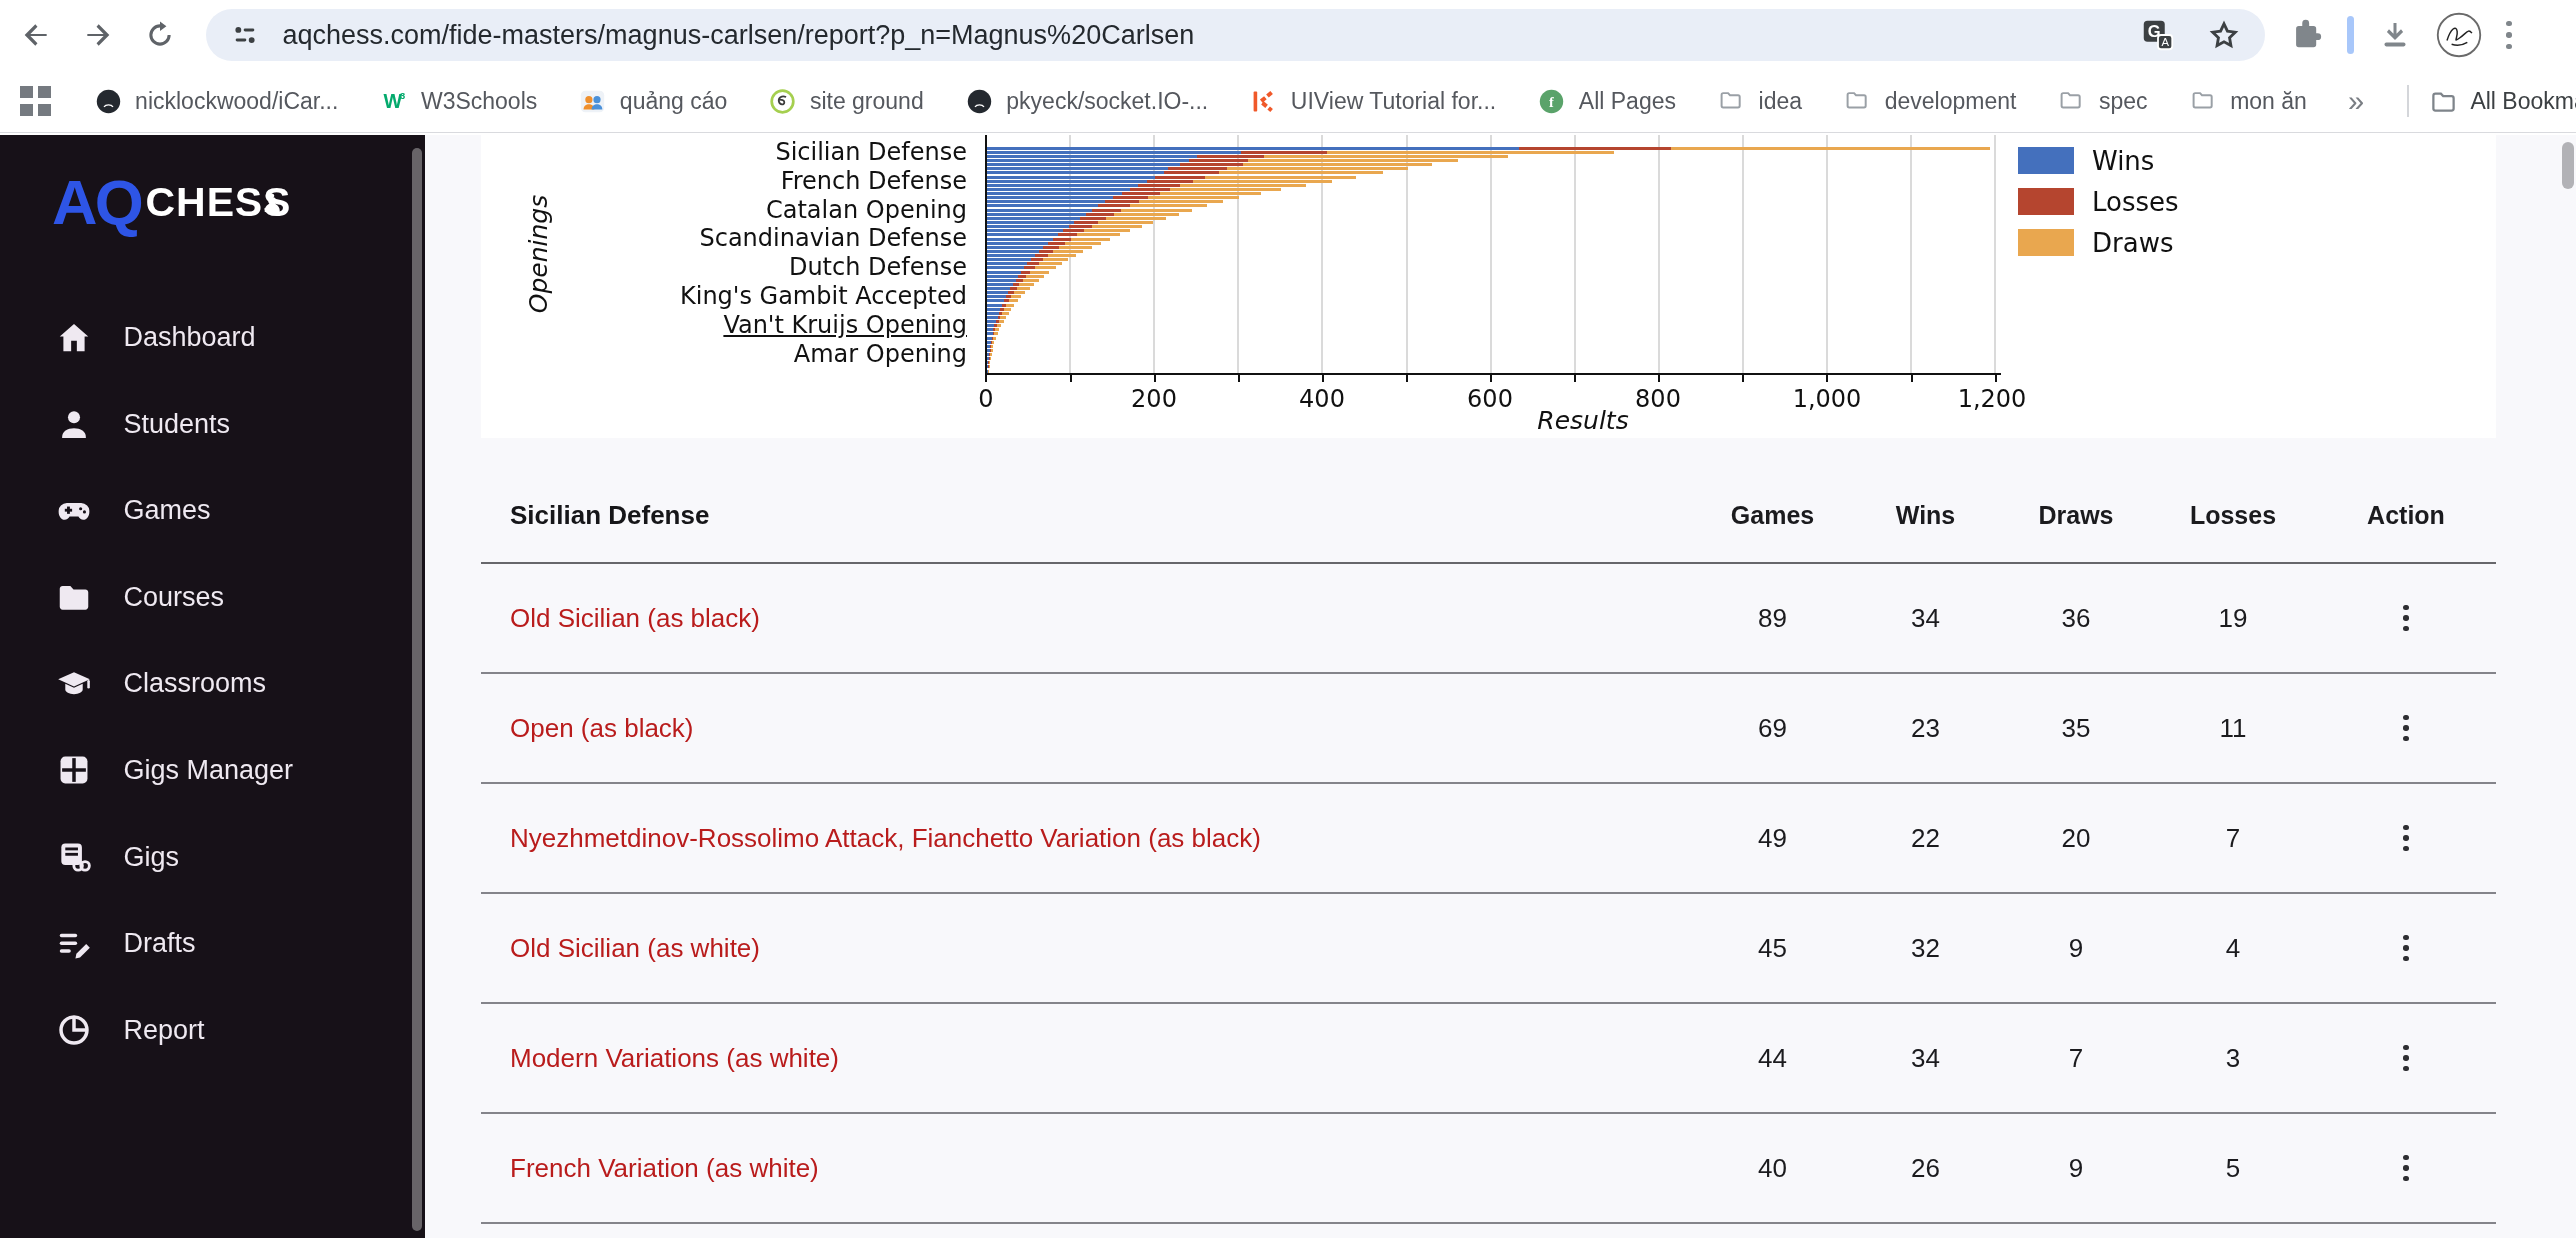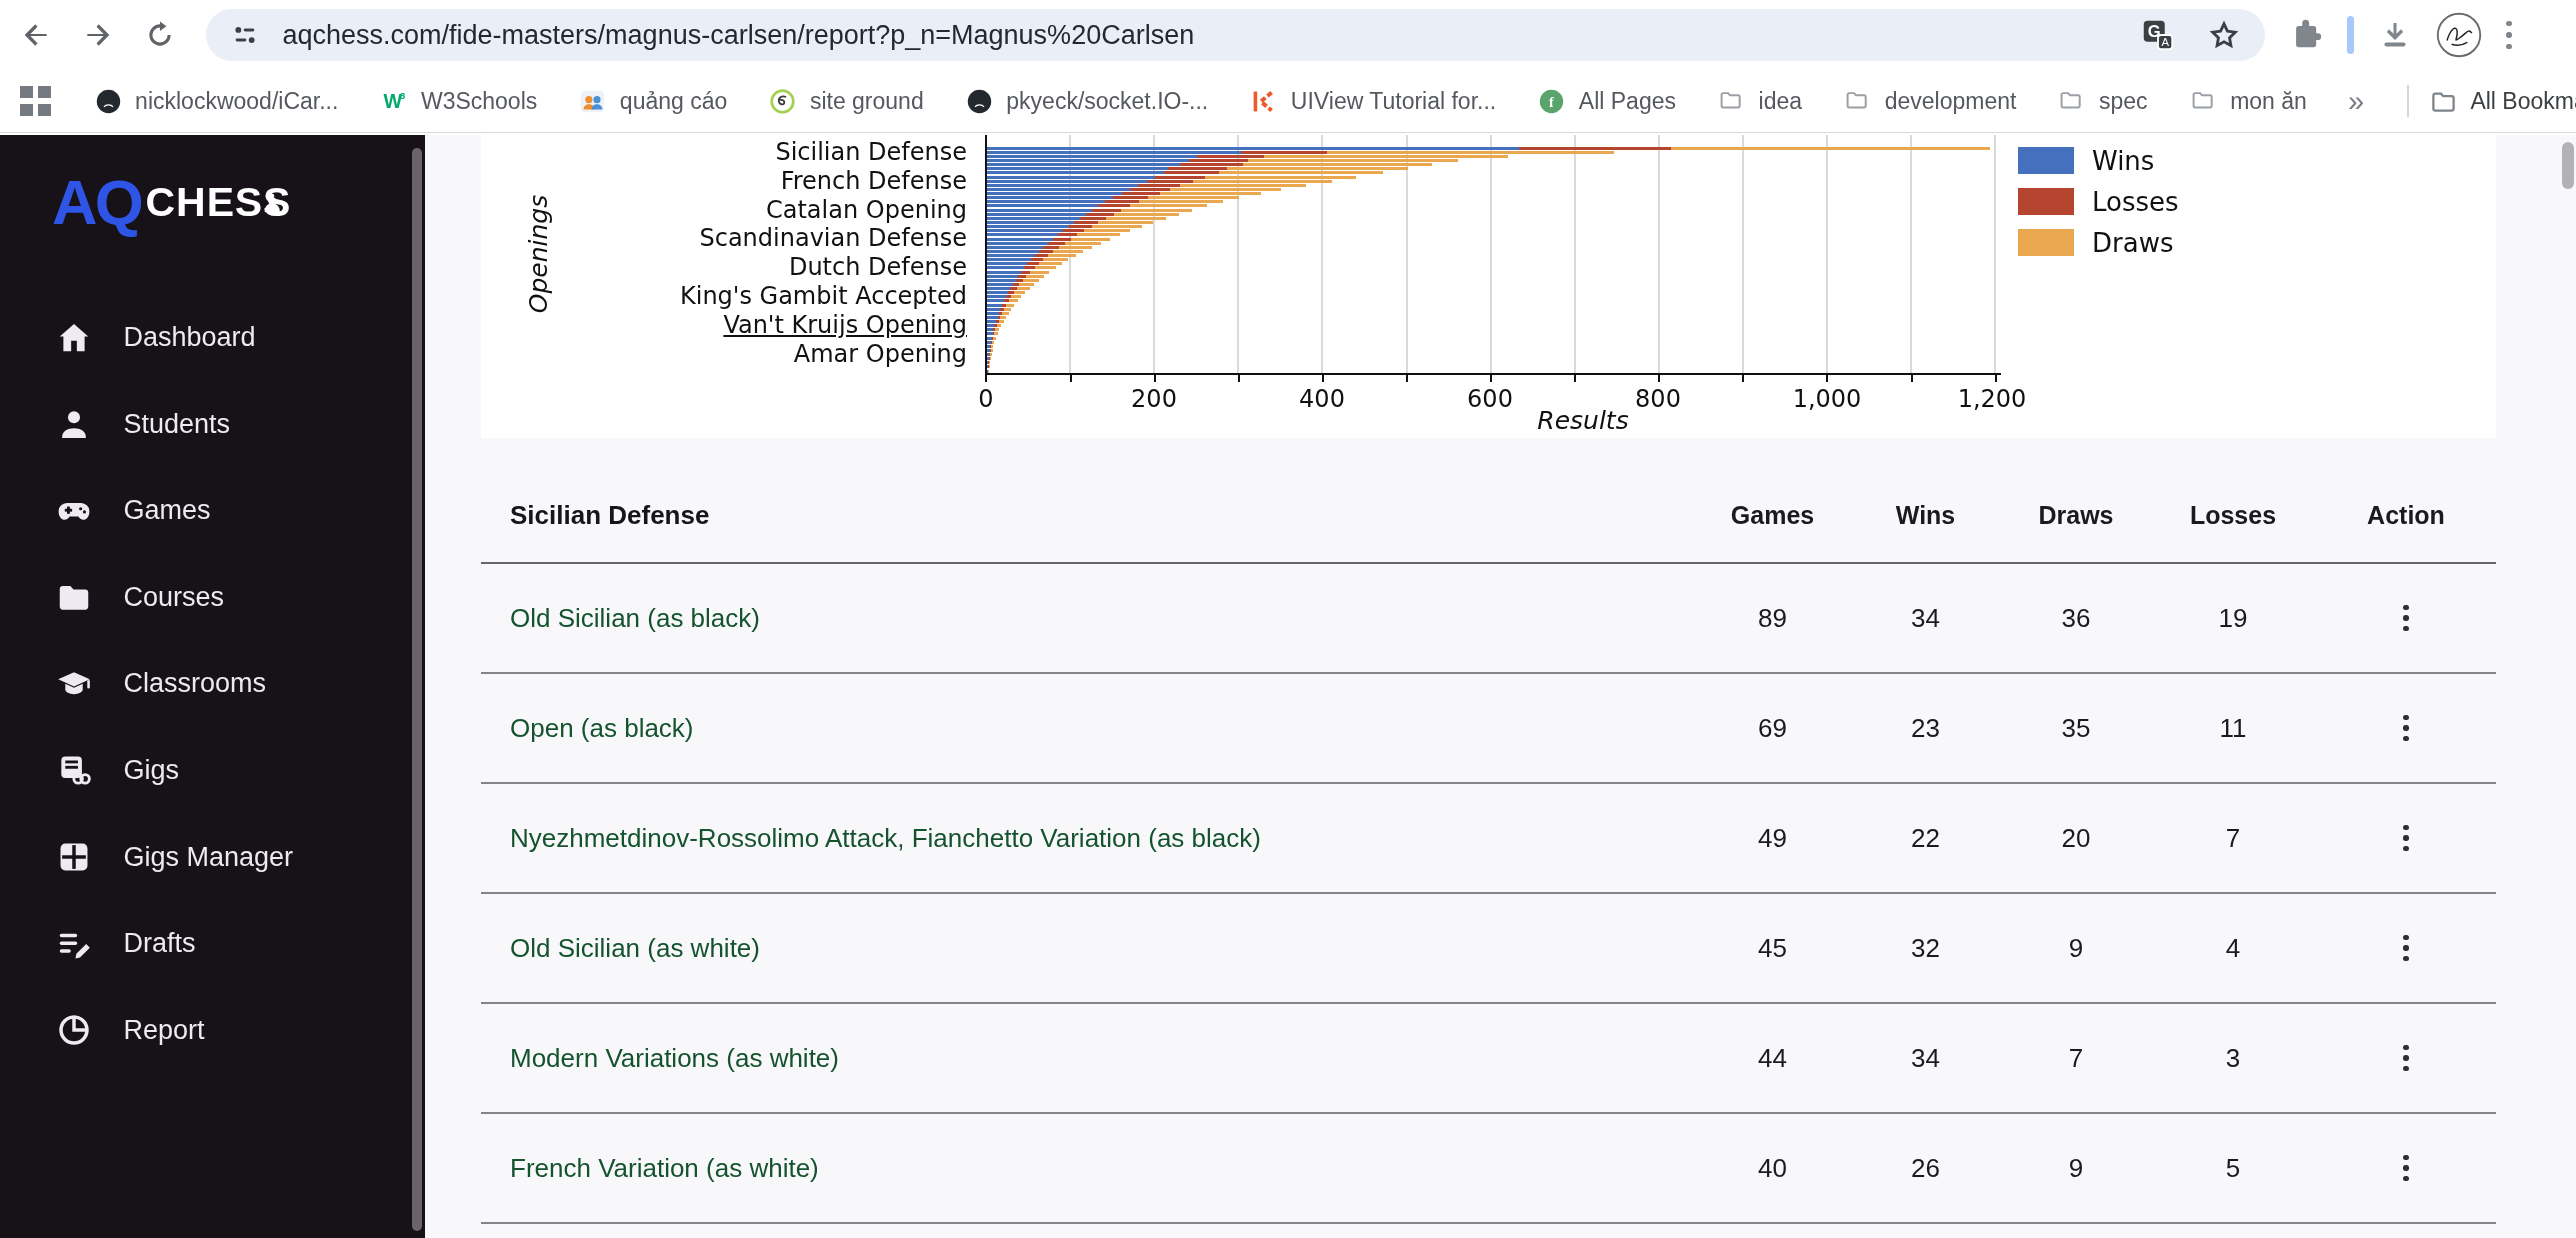--- a/index.html
+++ b/index.html
@@ -83,21 +83,21 @@
   .legend-swatch { width:56px; height:27px; }
   .legend-label { margin-left:18px; font-size:26px; color:#111; }
 
   
   .table { position:absolute; left:56px; top:334px; width:2015px; }
   .t-grid { display:grid; grid-template-columns:1fr 153px 153px 148px 166px 180px; align-items:center; }
   .t-head { height:95px; border-bottom:2.7px solid #67676b; }
   .t-row { height:110px; border-bottom:2.7px solid #84848a; }
   .t-title { font-size:26px; font-weight:bold; color:#161619; padding-left:29px; }
   .t-colhead { font-size:25px; font-weight:bold; color:#1b1b1e; text-align:center; }
-  .t-name { font-size:26px; color:#14532d; padding-left:29px; }
+  .t-name { font-size:26px; color:#b91c1c; padding-left:29px; }
   .t-num { font-size:26px; color:#1b1b1e; text-align:center; }
   .t-action { display:flex; justify-content:center; }
   .kebab { display:flex; flex-direction:column; gap:5.4px; padding:5.4px; cursor:pointer; }
   .kebab i { width:5.4px; height:5.4px; border-radius:50%; background:#2e2e32; display:block; }
 </style>
 </head>
 <body>
 
 <div class="toolbar">
   <div class="nav-btn">
@@ -329,38 +329,38 @@
               <path fill="currentColor" d="M12 4.5 22 9l-10 4.5L2 9z"></path>
               <path fill="currentColor" d="M6.5 11.8v3.7c0 1.6 2.5 2.9 5.5 2.9s5.5-1.3 5.5-2.9v-3.7L12 14.3z"></path>
               <rect x="20.4" y="9.4" width="1.6" height="5.4" rx="0.8" fill="currentColor"></rect>
             </svg>
           </span>
           <span class="nav-label">Classrooms</span>
         </div>
         <div class="nav-item">
           <span style="display: flex;">
             <svg viewBox="0 0 24 24" style="width: 38px; height: 38px;">
+              <rect x="3.5" y="3.5" width="17" height="17" rx="3" fill="currentColor"></rect>
+              <rect x="10.9" y="4.5" width="2.2" height="15" fill="#171118"></rect>
+              <rect x="4.5" y="10.9" width="15" height="2.2" fill="#171118"></rect>
+            </svg>
+          </span>
+          <span class="nav-label">Gigs Manager</span>
+        </div>
+        <div class="nav-item">
+          <span style="display: flex;">
+            <svg viewBox="0 0 24 24" style="width: 38px; height: 38px;">
               <rect x="4" y="3.5" width="13" height="13.5" rx="2.5" fill="currentColor"></rect>
               <rect x="6.5" y="6" width="8" height="1.8" fill="#171118"></rect>
               <rect x="6.5" y="9.4" width="8" height="1.8" fill="#171118"></rect>
               <circle cx="14.6" cy="17.6" r="2.7" fill="none" stroke="currentColor" stroke-width="1.8"></circle>
               <circle cx="19" cy="17.6" r="2.7" fill="none" stroke="currentColor" stroke-width="1.8"></circle>
             </svg>
           </span>
           <span class="nav-label">Gigs</span>
-        </div>
-        <div class="nav-item">
-          <span style="display: flex;">
-            <svg viewBox="0 0 24 24" style="width: 38px; height: 38px;">
-              <rect x="3.5" y="3.5" width="17" height="17" rx="3" fill="currentColor"></rect>
-              <rect x="10.9" y="4.5" width="2.2" height="15" fill="#171118"></rect>
-              <rect x="4.5" y="10.9" width="15" height="2.2" fill="#171118"></rect>
-            </svg>
-          </span>
-          <span class="nav-label">Gigs Manager</span>
         </div>
         <div class="nav-item">
           <span style="display: flex;">
             <svg viewBox="0 0 24 24" style="width: 38px; height: 38px;">
               <rect x="3" y="5.5" width="11" height="2.2" rx="1.1" fill="currentColor"></rect>
               <rect x="3" y="10.4" width="11" height="2.2" rx="1.1" fill="currentColor"></rect>
               <rect x="3" y="15.3" width="7" height="2.2" rx="1.1" fill="currentColor"></rect>
               <path fill="currentColor" d="M13.5 18.2l6.2-6.2 2.3 2.3-6.2 6.2-2.9.6z"></path>
             </svg>
           </span>

